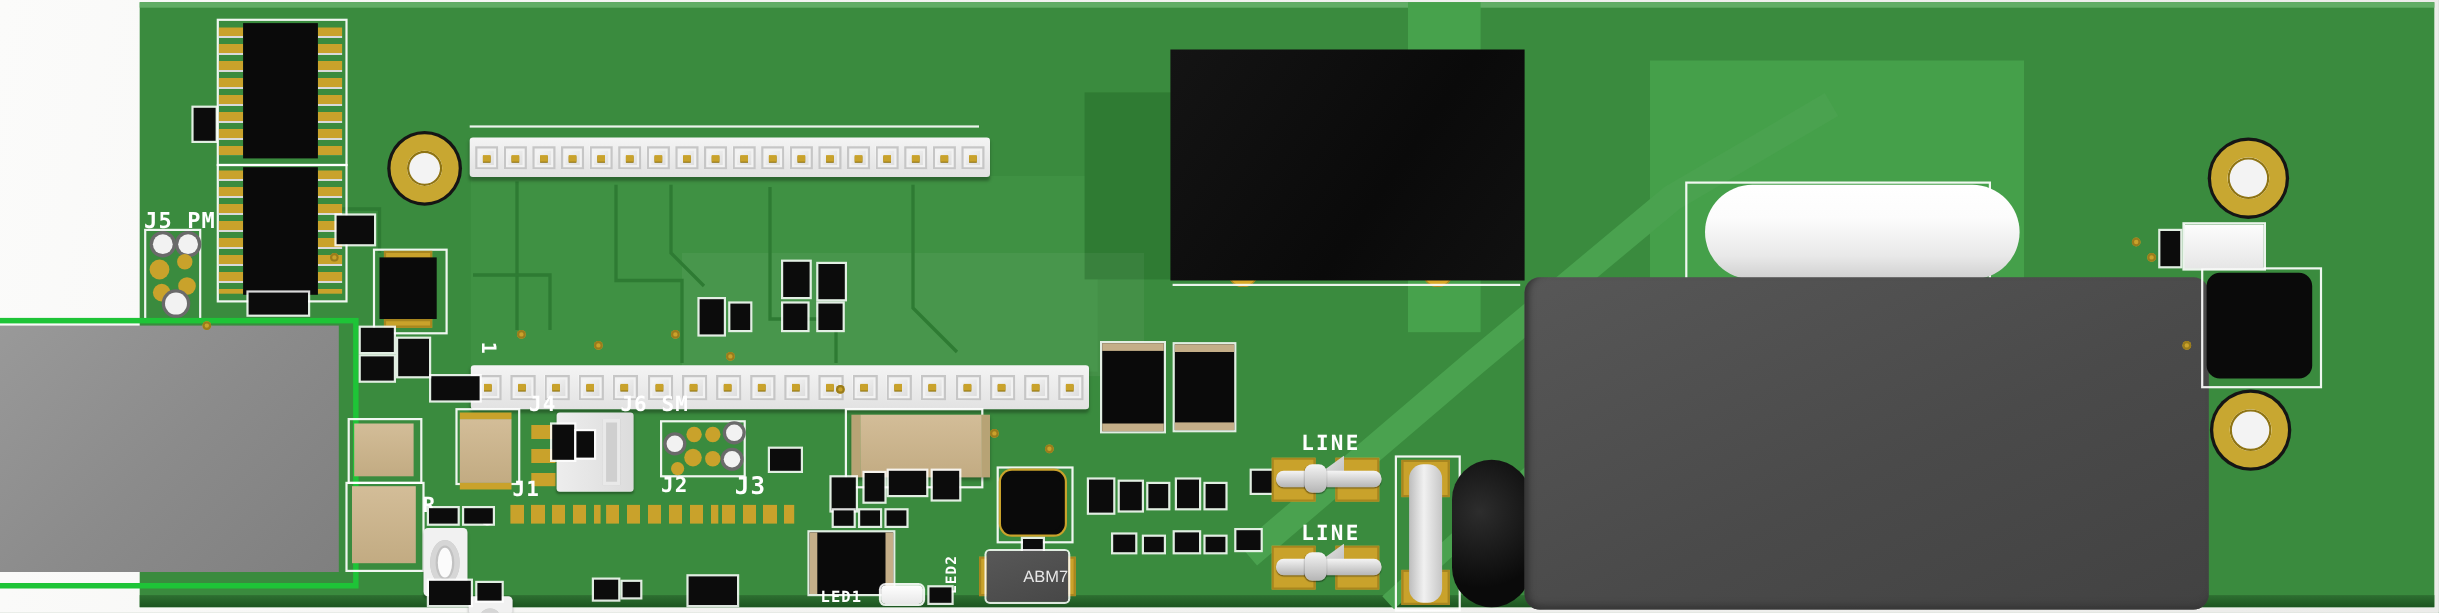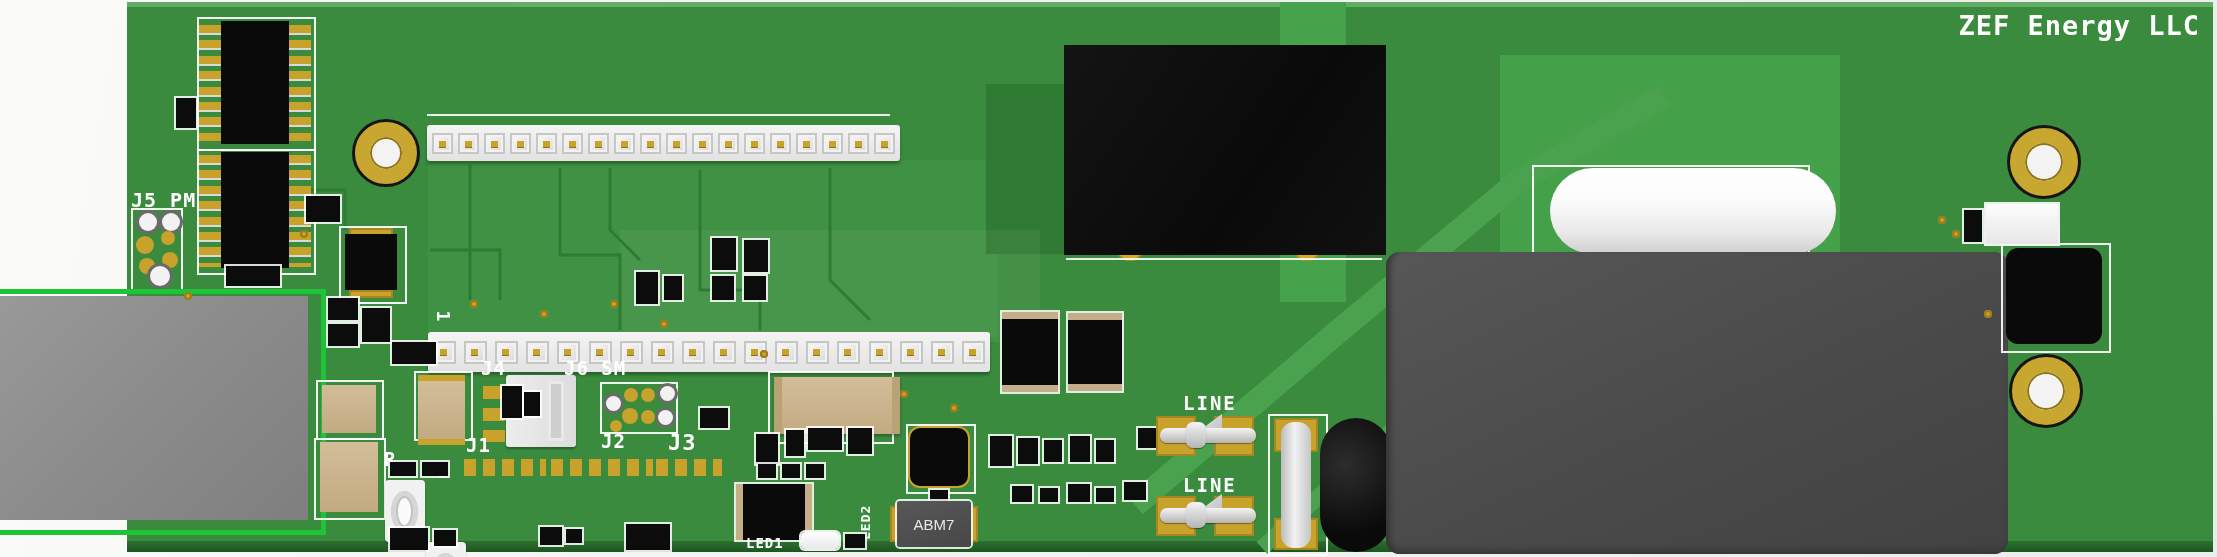--- a/index.html
+++ b/index.html
@@ -25,21 +25,21 @@
   
   .pinheader{background:linear-gradient(180deg,#f4f4f4,#e2e2e2);border-radius:3px;box-shadow:0 3px 3px rgba(0,0,0,.3);display:flex;justify-content:space-between;align-items:center;padding:0 5px;}
   .sock{width:21px;height:21px;background:linear-gradient(135deg,#fdfdfd,#d6d6d6);box-shadow:inset 0 0 0 2px #c6c6c6, inset 0 0 0 4px #f2f2f2;position:relative;flex:0 0 auto;}
   .sock::after{content:'';position:absolute;left:7px;top:8px;width:7px;height:6px;background:#c9a22b;box-shadow:0 1px 0 #8f7413;}
   .sock.big{width:23px;height:23px;}
   .jst-pads{background:repeating-linear-gradient(90deg,#c9a22b 0 12px,rgba(0,0,0,0) 12px 19px);}
   
   .tact{background:#f1f1f1;border-radius:4px;box-shadow:0 2px 2px rgba(0,0,0,.25);position:relative;}
   .tact::after{content:'';position:absolute;left:6px;top:11px;width:27px;height:41px;border-radius:50%;background:#fbfbfb;box-shadow:inset 0 0 0 5px #d6d6d6, inset 0 0 0 7px #c2c2c2;}
   .tan{background:linear-gradient(180deg,#d3bd98,#c2ab82);}
-  .crystal{background:linear-gradient(160deg,#585858,#474747);border-radius:3px;display:flex;align-items:center;justify-content:center;
+  .crystal{background:linear-gradient(160deg,#585858,#474747);border-radius:3px;display:flex;align-items:center;justify-content:flex-end;
            color:#e8e8e8;font-family:"Liberation Sans",sans-serif;font-size:15px;}
   .fuse-bar{background:linear-gradient(180deg,#f4f4f4,#b5b5b5);border-radius:7px;box-shadow:0 1px 1px rgba(0,0,0,.4);}
   .wing{background:linear-gradient(135deg,#efefef,#bdbdbd);clip-path:polygon(0 100%,100% 0,100% 100%);}
   .disc{background:linear-gradient(180deg,#ffffff 0%,#fcfcfc 35%,#e9e9e9 75%,#cfcfcf 100%);border-radius:44px;}
   .module{background:linear-gradient(155deg,#575757 0%,#4a4a4a 55%,#424242 100%);border-radius:14px;box-shadow:inset 8px 0 6px -4px #353535, inset 0 -8px 6px -4px #383838;}
   .cyl{background:radial-gradient(circle at 35% 35%, #2d2d2d 0%, #0a0a0a 70%);border-radius:36px;}
   .eth-outline{border:5px solid #1ec437;}
   .eth-body{background:linear-gradient(135deg,#999 0%,#8b8b8b 50%,#7f7f7f 100%);}
   .white-part{background:linear-gradient(180deg,#fdfdfd,#e6e6e6);box-shadow:0 0 0 2px rgba(255,255,255,.9);}
   .led{background:linear-gradient(180deg,#ffffff,#e8e8e8);border-radius:4px;box-shadow:0 0 0 2px rgba(255,255,255,.9);}
@@ -259,16 +259,15 @@
   <div class="abs via" style="left:540px;top:310px;"></div>
   <div class="abs via" style="left:610px;top:300px;"></div>
   <div class="abs via" style="left:660px;top:320px;"></div>
   <div class="abs via" style="left:760px;top:350px;"></div>
   <div class="abs via" style="left:900px;top:390px;"></div>
   <div class="abs via" style="left:300px;top:230px;"></div>
   <div class="abs via" style="left:184px;top:292px;"></div>
   <div class="abs via" style="left:950px;top:404px;"></div>
 
   <div class="abs titleblock">
-    <div>ZEF Energy LLC</div>
   </div>
 
 </div>
 
 </body></html>

